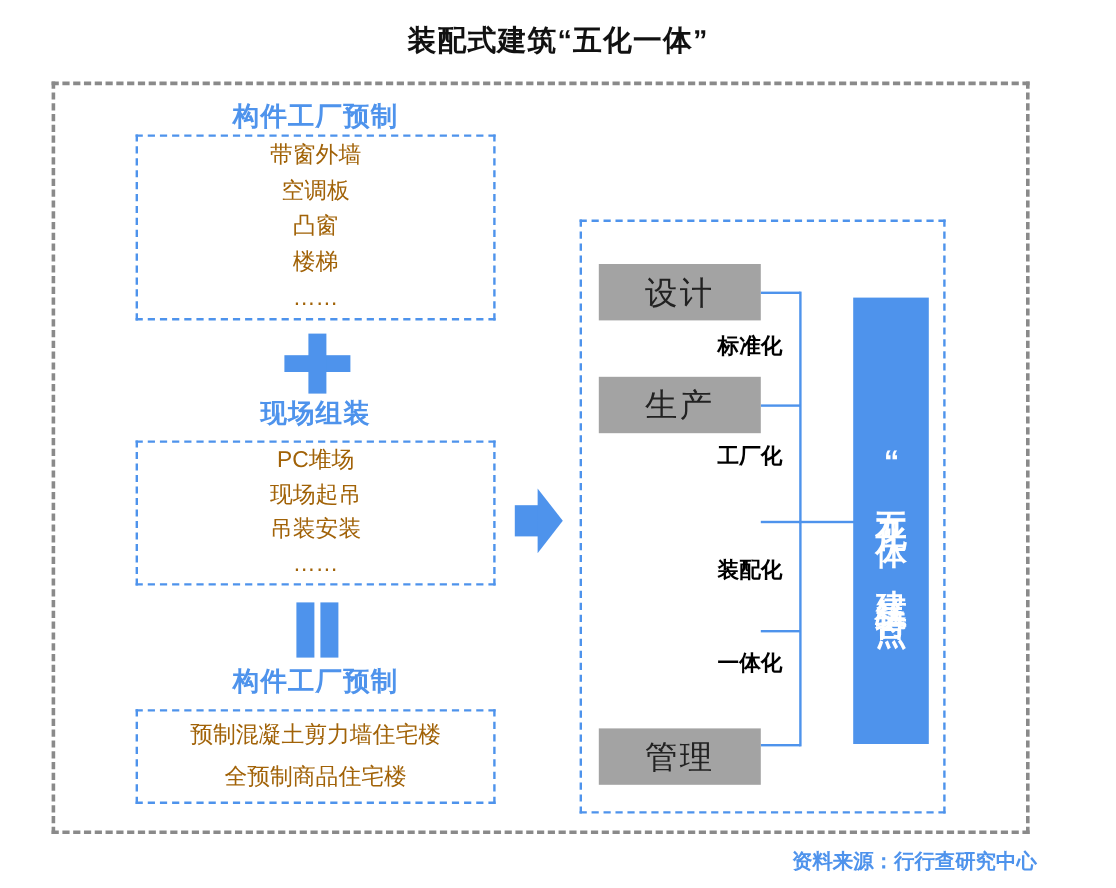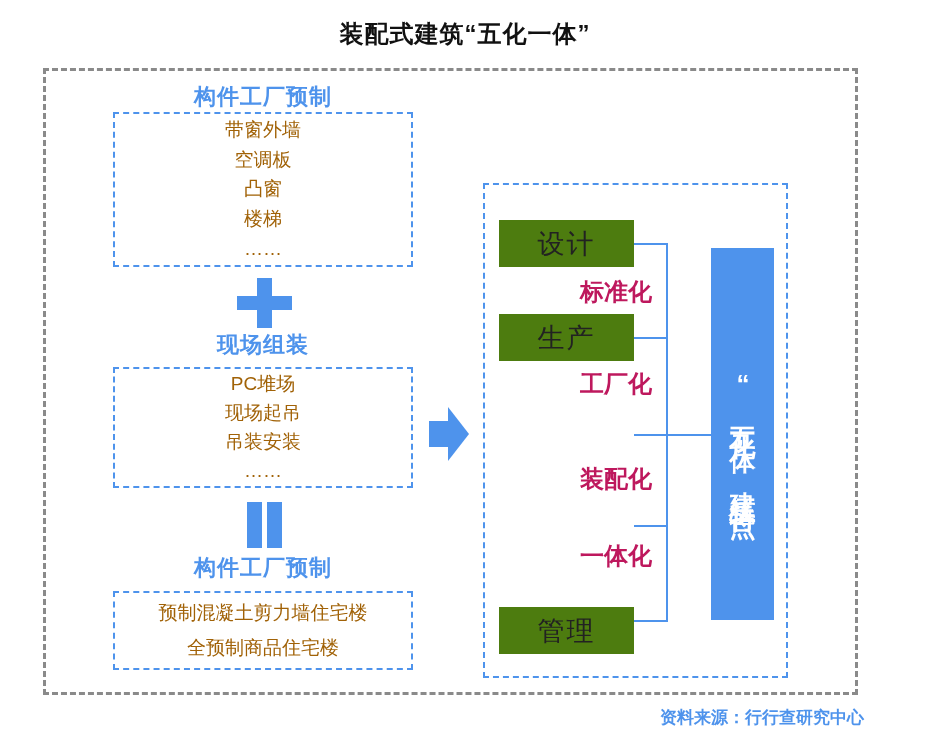--- a/index.html
+++ b/index.html
@@ -91,42 +91,42 @@
   .right-panel {
     position: absolute;
     left: 483px; top: 183px;
     width: 305px; height: 495px;
     border: 2px dashed #4e93ec;
   }
   .process-box {
     position: absolute;
     left: 14px;
     width: 135px; height: 47px;
-    background: #4d7c0f;
+    background: #a3a3a3;
     display: flex;
     align-items: center;
     justify-content: center;
     font-size: 27px;
     color: #222222;
     letter-spacing: 2px;
   }
   .process-box.r0 { top: 35px; }
   .process-box.r1 { top: 129px; }
   .process-box.r2 { top: 227px; }
   .process-box.r3 { top: 317px; }
   .process-box.r4 { top: 422px; }
 
   .process-tag {
     position: absolute;
     left: 0;
     width: 167px;
     text-align: right;
-    font-size: 24px;
+    font-size: 18px;
     font-weight: 600;
-    color: #be185d;
+    color: #000000;
     white-space: nowrap;
   }
   .process-tag.t0 { top: 91px; }
   .process-tag.t1 { top: 183px; }
   .process-tag.t2 { top: 278px; }
   .process-tag.t3 { top: 355px; }
   .process-tag.t4 { top: 465px; }
 
   .conn { position: absolute; background: #4e93ec; }
   .conn.vline { left: 181px; top: 58px; width: 2px; height: 379px; }

